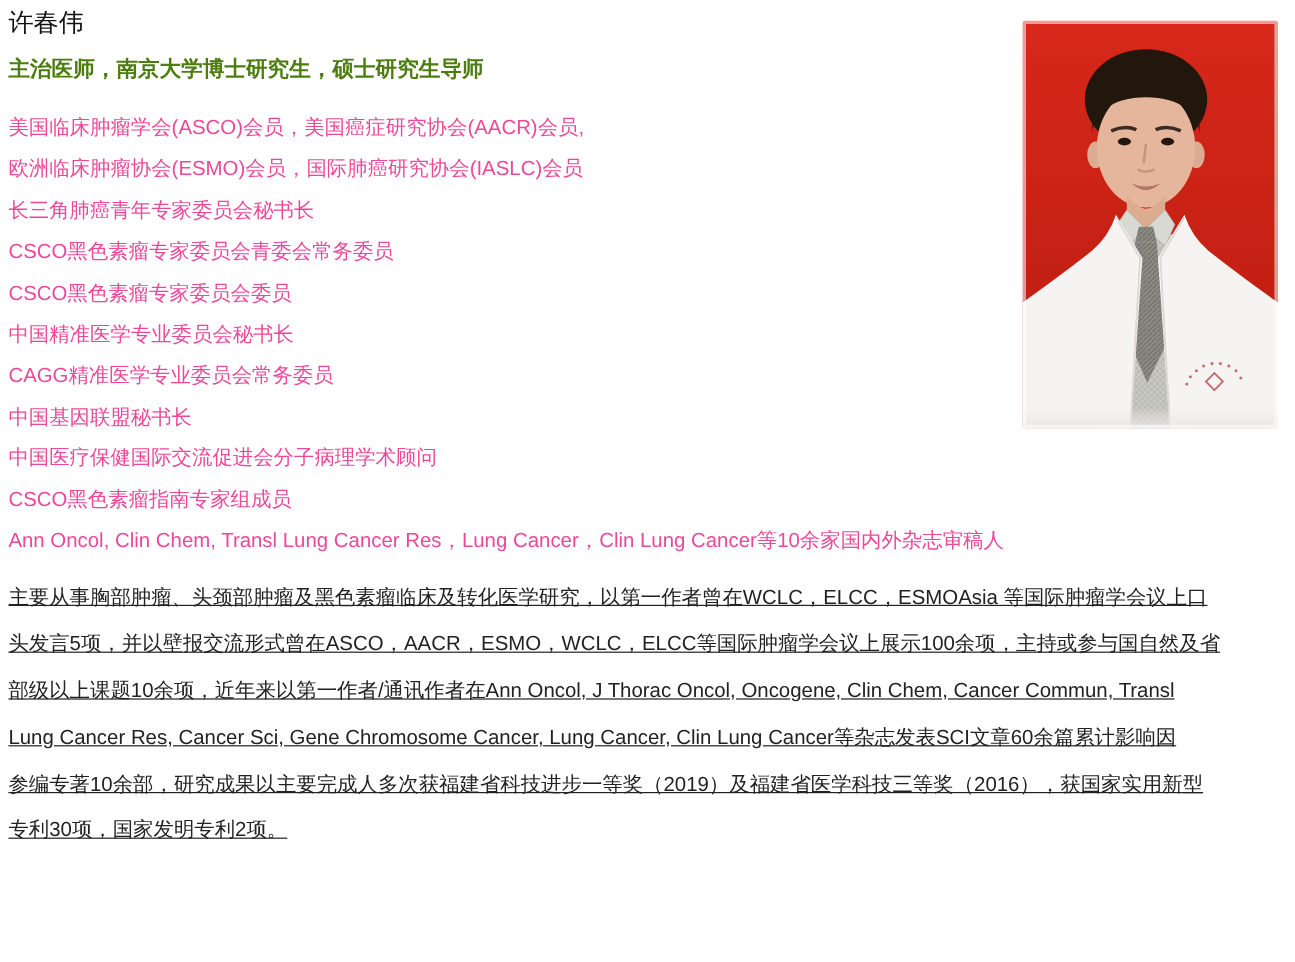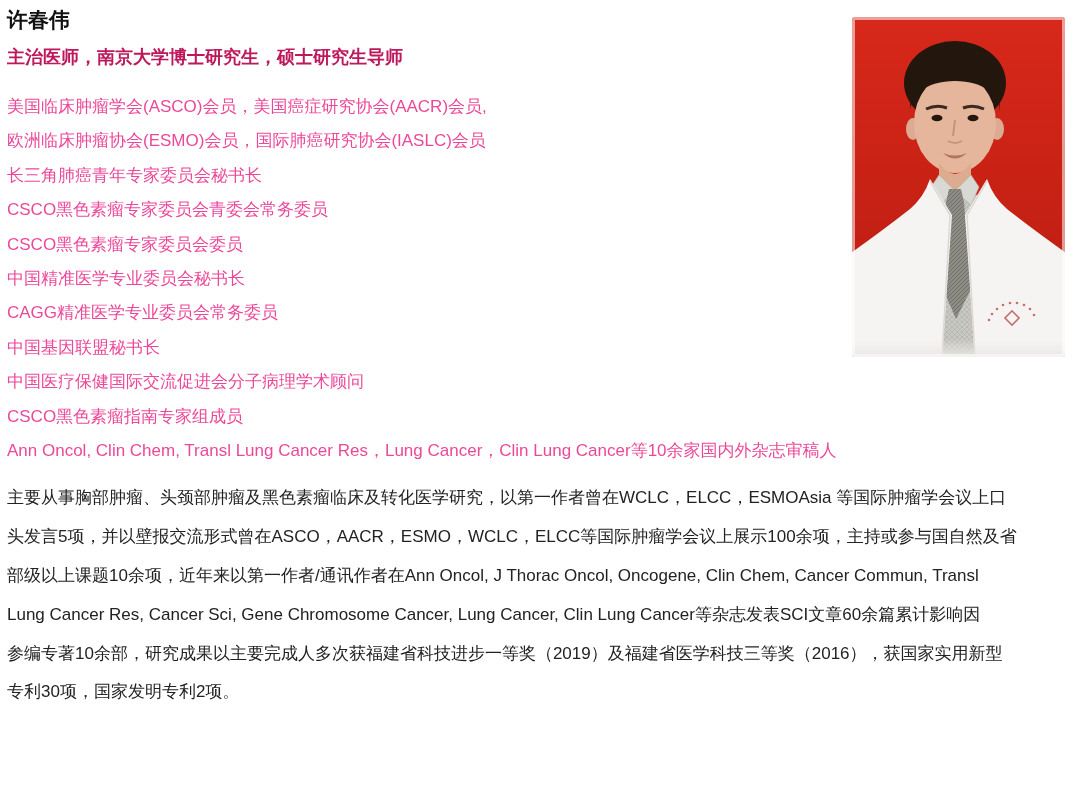--- a/index.html
+++ b/index.html
@@ -8,46 +8,47 @@
     background: #ffffff;
     font-family: "Liberation Sans", "DejaVu Sans", sans-serif;
     color: #1e1e1e;
     overflow: hidden;
   }
   .page { position: relative; width: 1079px; height: 802px; }
 
   .doctor-name {
     margin: 7px 0 0 7px;
     font-size: 21px;
-    font-weight: bold;
+    font-weight: normal;
     line-height: 26px;
     color: #111111;
   }
   .doctor-title {
     margin: 13px 0 0 7px;
     font-size: 18px;
     font-weight: bold;
     line-height: 23px;
-    color: #be185d;
+    color: #4d7c0f;
   }
 
   .membership-list { margin: 21px 0 0 7px; }
   .membership-item {
     font-size: 17px;
     line-height: 34.4px;
     white-space: nowrap;
     color: #ec4899;
   }
 
   .bio-paragraph { margin: 11px 0 0 7px; width: 1069px; }
   .bio-line {
     font-size: 17px;
     line-height: 38.8px;
     white-space: nowrap;
     color: #222222;
+    text-decoration: underline;
   }
 
   .photo-frame {
     position: absolute;
     left: 852px;
     top: 10px;
     width: 213px;
     height: 340px;
     border-radius: 3px;
     overflow: hidden;

